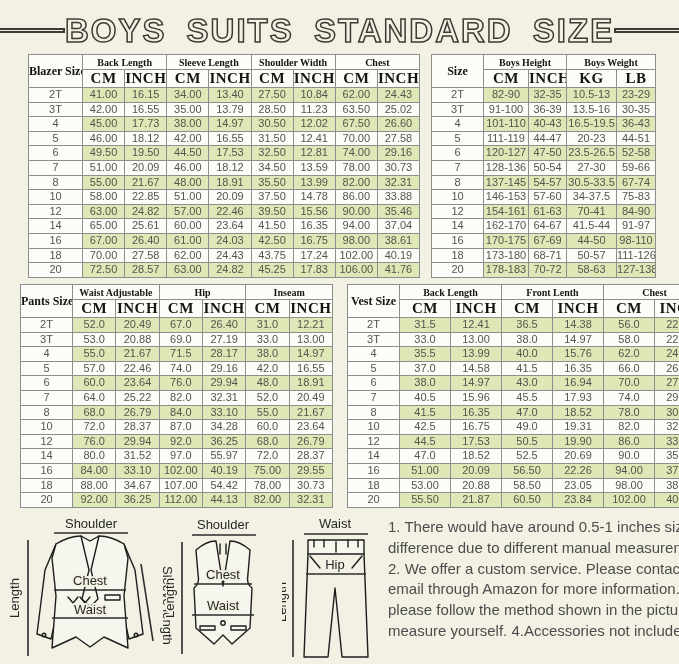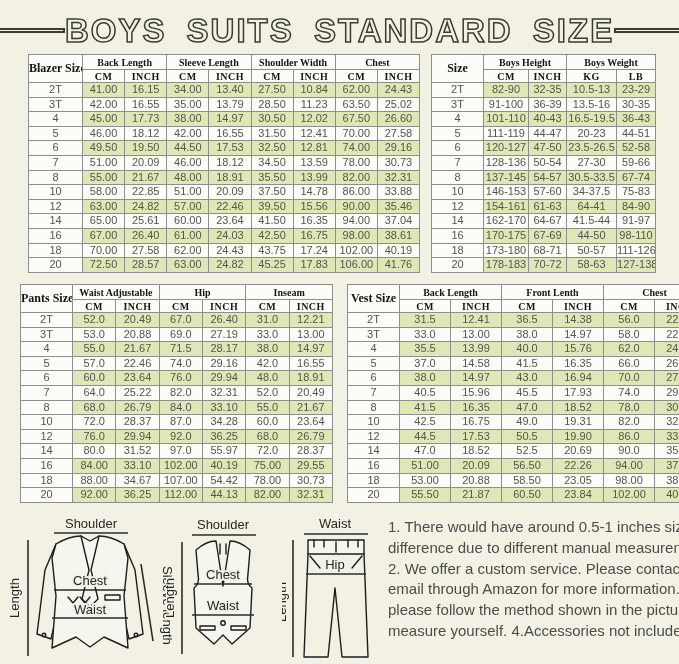--- a/index.html
+++ b/index.html
@@ -22,21 +22,21 @@
     font-size:33px;letter-spacing:2px;word-spacing:9px;line-height:1;
     color:var(--page-bg);-webkit-text-stroke:1.5px var(--ink);
     white-space:nowrap;
   }
   
   .tbl{position:absolute;}
   .tbl table{border-collapse:collapse;table-layout:fixed;background:var(--table-bg);}
   .tbl th,.tbl td{border:1px solid var(--border);text-align:center;padding:0;
     overflow:hidden;white-space:nowrap;vertical-align:middle;}
   .tbl th.group{font-family:"Liberation Serif",serif;font-size:10px;font-weight:bold;height:15px;color:#15150f;}
-  .tbl th.unit{font-family:"Liberation Serif",serif;font-size:10px;font-weight:bold;height:13px;letter-spacing:.5px;color:#15150f;}
+  .tbl th.unit{font-family:"Liberation Serif",serif;font-size:15px;font-weight:bold;height:13px;letter-spacing:.5px;color:#15150f;}
   .tbl th.corner{font-family:"Liberation Serif",serif;font-size:12px;font-weight:bold;color:#15150f;}
   .tbl td{font-size:11px;color:#55544e;height:13.6px;line-height:13.6px;}
   .tbl tr.alt td.val{background:var(--row-highlight);}
   #blazer{top:54px;left:28px;}  #blazer table{width:392px;} #blazer col.c0{width:54px;}
   #hw{top:54px;left:431px;}     #hw table{width:224px;padding-left:28px;}     #hw col.c0{width:52px;}
   #hw col.c1{width:45px;} #hw col.c2{width:38px;} #hw col.c3{width:50px;} #hw col.c4{width:39px;}
   #pants{top:284px;left:20px;}  #pants table{width:313px;}  #pants col.c0{width:52px;}
   #vest{top:284px;left:347px;}  #vest table{width:359px;}   #vest col.c0{width:52px;}
   
   .diagram{position:absolute;}
@@ -319,21 +319,21 @@
           <td class="size">10</td>
           <td class="val">146-153</td>
           <td class="val">57-60</td>
           <td class="val">34-37.5</td>
           <td class="val">75-83</td>
         </tr>
         <tr class="alt">
           <td class="size">12</td>
           <td class="val">154-161</td>
           <td class="val">61-63</td>
-          <td class="val">64-41</td>
+          <td class="val">70-41</td>
           <td class="val">84-90</td>
         </tr>
         <tr>
           <td class="size">14</td>
           <td class="val">162-170</td>
           <td class="val">64-67</td>
           <td class="val">41.5-44</td>
           <td class="val">91-97</td>
         </tr>
         <tr class="alt">

